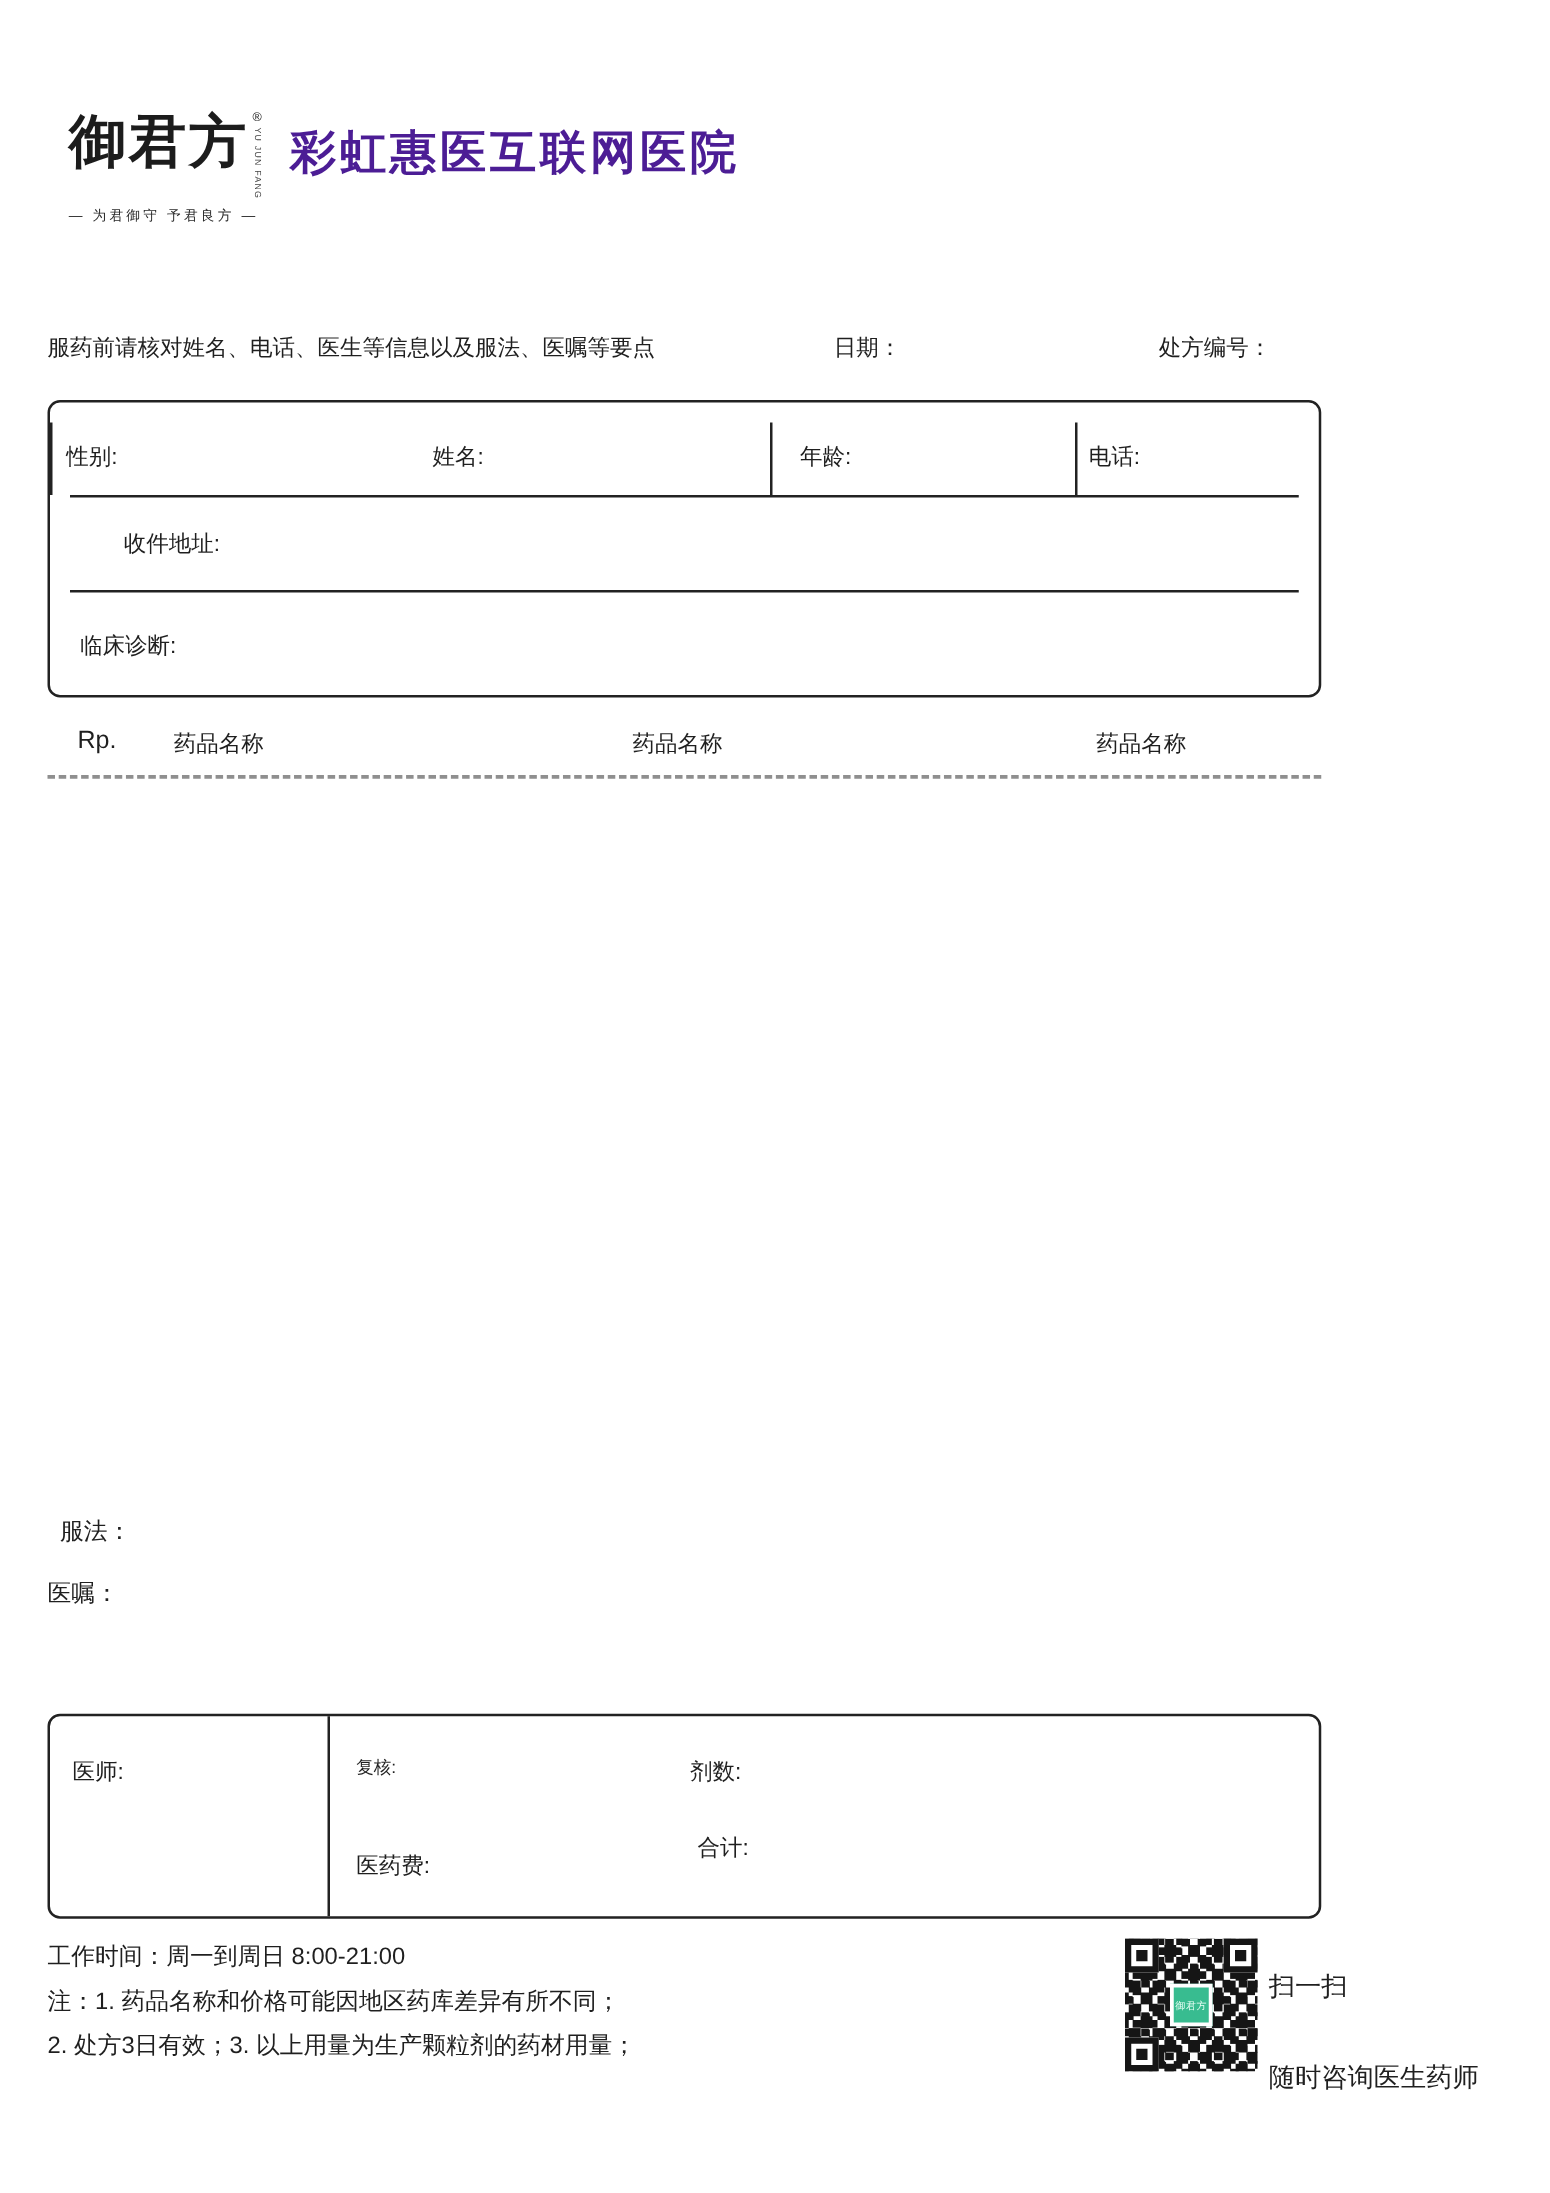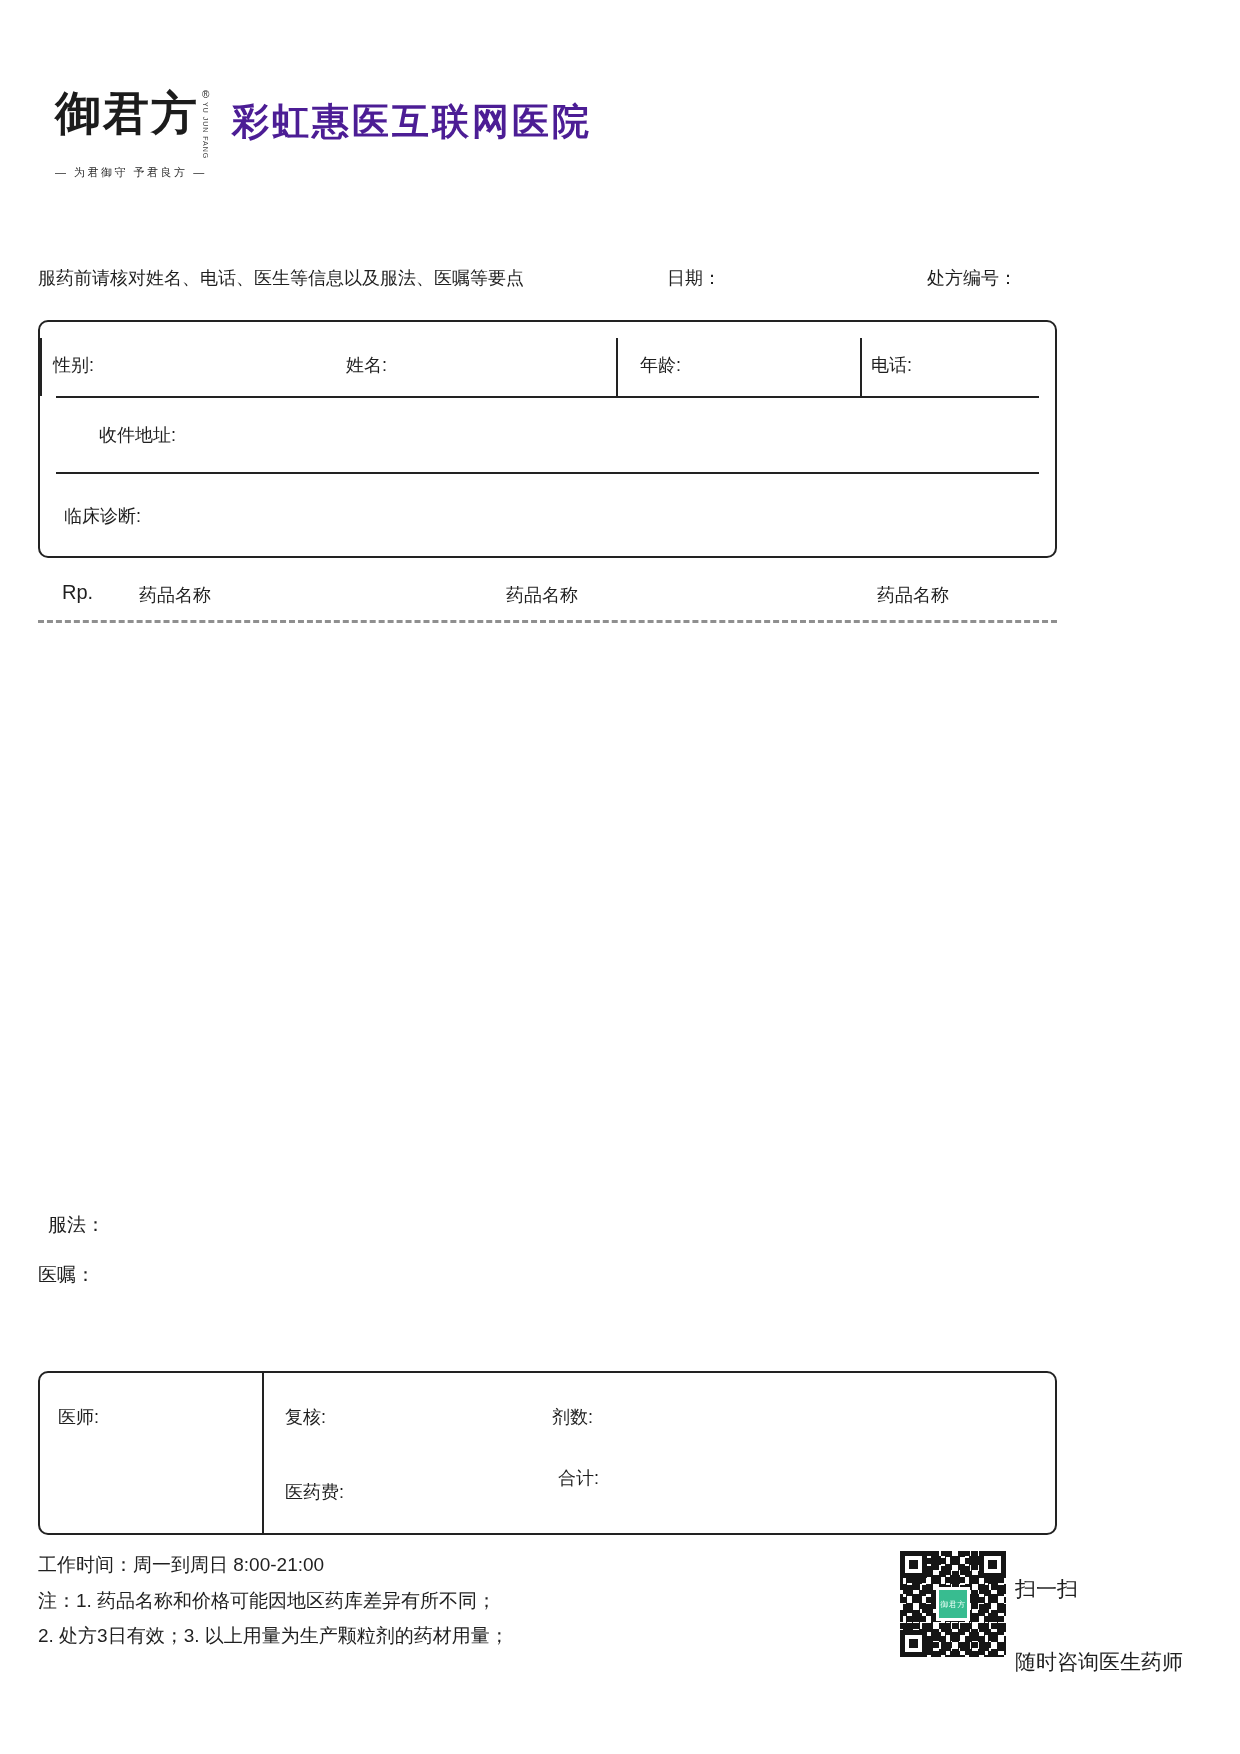--- a/index.html
+++ b/index.html
@@ -51,21 +51,21 @@
   
   .usage  { position:absolute; left:48px; top:1212px; font-size:19px;text-align:center; }
   .advice { position:absolute; left:38px; top:1262px; font-size:19px; }
 
   
   .sbox { position:absolute; left:38px; top:1328px; width:1019px; height:164px;
           border:2px solid #222222; border-radius:10px; display:flex;margin-top:43px; }
   .s-left { width:224px; border-right:2px solid #222222; position:relative; }
   .s-left span { position:absolute; left:18px; top:32px; font-size:18px; }
   .s-right { position:relative; flex:1; }
-  .lbl-review { position:absolute; left:21px;  top:32px;  font-size:18px; }
+  .lbl-review { position:absolute; left:21px;  top:32px;  font-size:14px; }
   .lbl-doses  { position:absolute; left:288px; top:32px;  font-size:18px; }
   .lbl-fee    { position:absolute; left:21px;  top:107px; font-size:18px; }
   .lbl-total  { position:absolute; left:294px; top:93px; font-size:18px; }
 
   
   .hours { position:absolute; left:38px; top:1552px; font-size:19px; }
   .note1 { position:absolute; left:38px; top:1588px; font-size:19px; }
   .note2 { position:absolute; left:38px; top:1623px; font-size:19px; }
 
   

